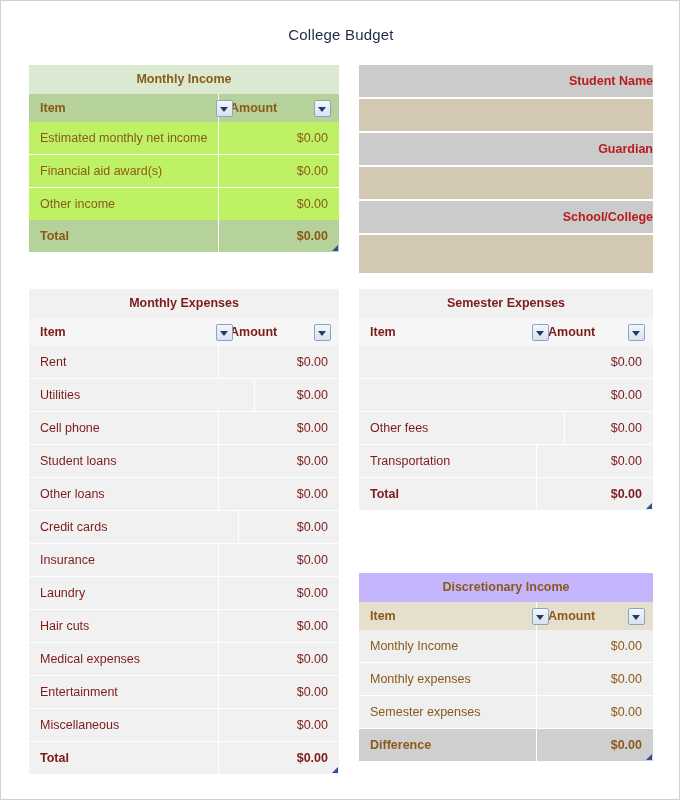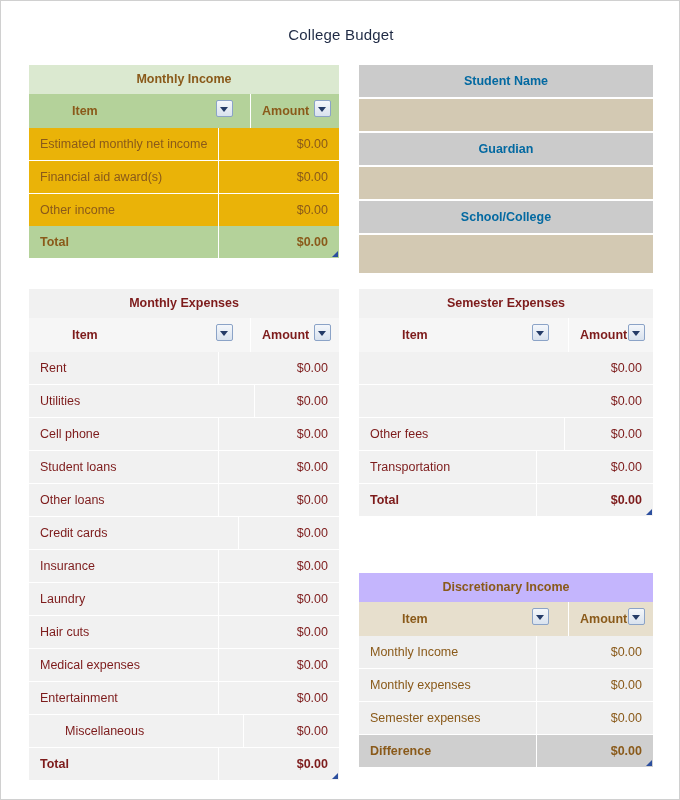--- a/index.html
+++ b/index.html
@@ -45,21 +45,21 @@
     line-height: 29px;
     height: 29px;
     overflow: hidden;
   }
   .tbl .row {
     display: flex;
     height: 32px;
     align-items: center;
     position: relative;
   }
-  .tbl .row.hdr { height: 34px; padding-left: 32px; }
+  .tbl .row.hdr { height: 28px; }
   .tbl .c-item {
     flex: 0 0 auto;
     box-sizing: border-box;
     padding-left: 11px;
     font-size: 12.5px;
     height: 100%;
     display: flex;
     align-items: center;
     overflow: hidden;
     white-space: nowrap;
@@ -115,21 +115,21 @@
     bottom: 1px;
     width: 0; height: 0;
     border-left: 6px solid transparent;
     border-bottom: 6px solid #2c4f9e;
   }
 
   
   .t-green .cap   { background: #dbe9d0; color: #8a5a1a; }
   .t-green .hdr   { background: #b4d29a; color: #8a5a1a; }
   .t-green .row   { color: #8a5a1a; }
-  .t-green .body  { background: #eab308; }
+  .t-green .body  { background: #bef264; }
   .t-green .body .row { border-top: 1px solid #ffffff; }
   .t-green .body .row:first-child { border-top: none; }
   .t-green .tot   { background: #b4d29a; color: #8a5a1a; }
   .t-green .c-item { border-right: 1px solid #ffffff; }
 
   
   .t-gray .cap   { background: #f1f1f1; color: #7d1b1b; }
   .t-gray .hdr   { background: #f6f6f6; color: #7d1b1b; }
   .t-gray .row   { color: #7d1b1b; }
   .t-gray .body  { background: #f1f1f1; }
@@ -147,24 +147,24 @@
   .t-tan .body .row:first-child { border-top: none; }
   .t-tan .tot   { background: #cfcfcf; color: #8a5a1a; border-top: 1px solid #ffffff; }
   .t-tan .c-item { border-right: 1px solid #ffffff; }
 
   
   .info { position: absolute; }
   .info .lbl {
     height: 32px;
     line-height: 32px;
     background: #cbcbcb;
-    color: #0369a1;
+    color: #b91c1c;
     font-weight: bold;
     font-size: 12.5px;
-    text-align: center;
+    text-align: right;
   }
   .info .fld {
     height: 32px;
     background: #d3c9b3;
     border-top: 2px solid #ffffff;
     border-bottom: 2px solid #ffffff;
   }
   .info .fld.tall { height: 38px; }
 </style>
 </head>
@@ -259,21 +259,21 @@
       </div>
       <div class="row">
         <div class="c-item" style="width:190px;">Medical expenses</div>
         <div class="c-amt">$0.00</div>
       </div>
       <div class="row">
         <div class="c-item" style="width:190px;">Entertainment</div>
         <div class="c-amt">$0.00</div>
       </div>
       <div class="row">
-        <div class="c-item" style="width:190px;margin-left:25px;">Miscellaneous</div>
+        <div class="c-item" style="width:190px;">Miscellaneous</div>
         <div class="c-amt">$0.00</div>
       </div>
     </div>
     <div class="row tot" style="position:relative;">
       <div class="c-item" style="width:190px;">Total</div>
       <div class="c-amt">$0.00</div>
       <div class="grip"></div>
     </div>
   </div>
 

